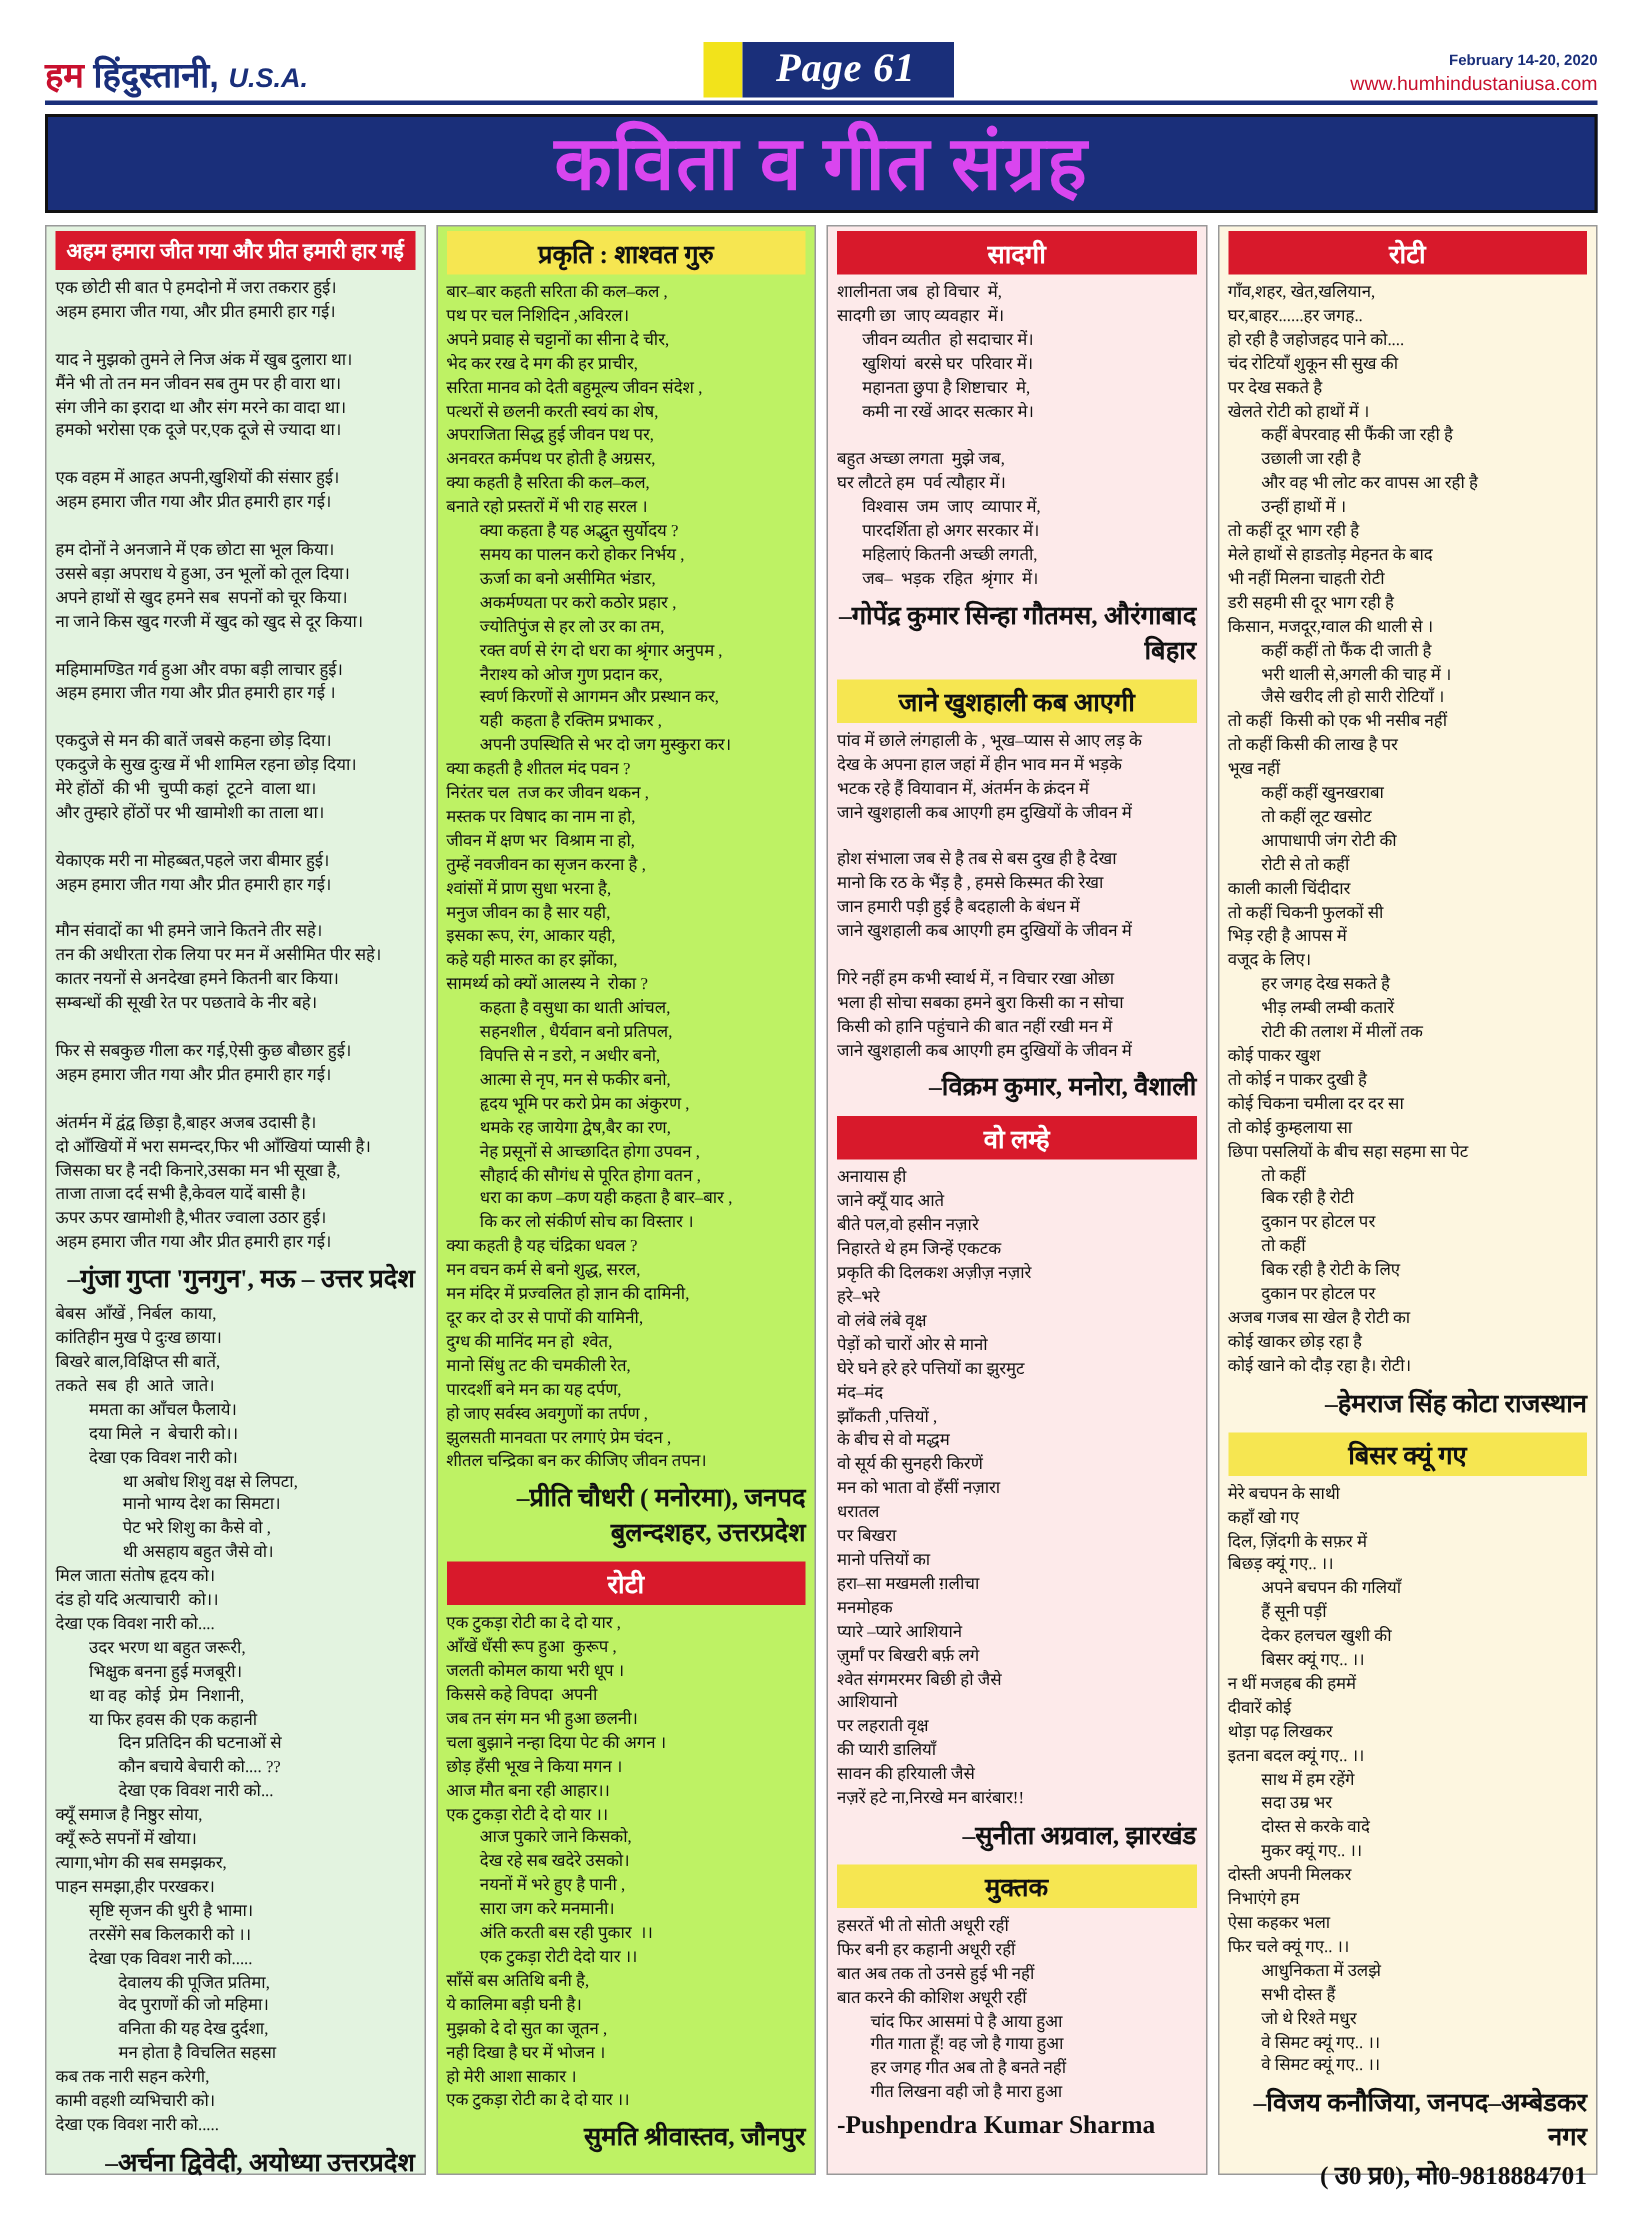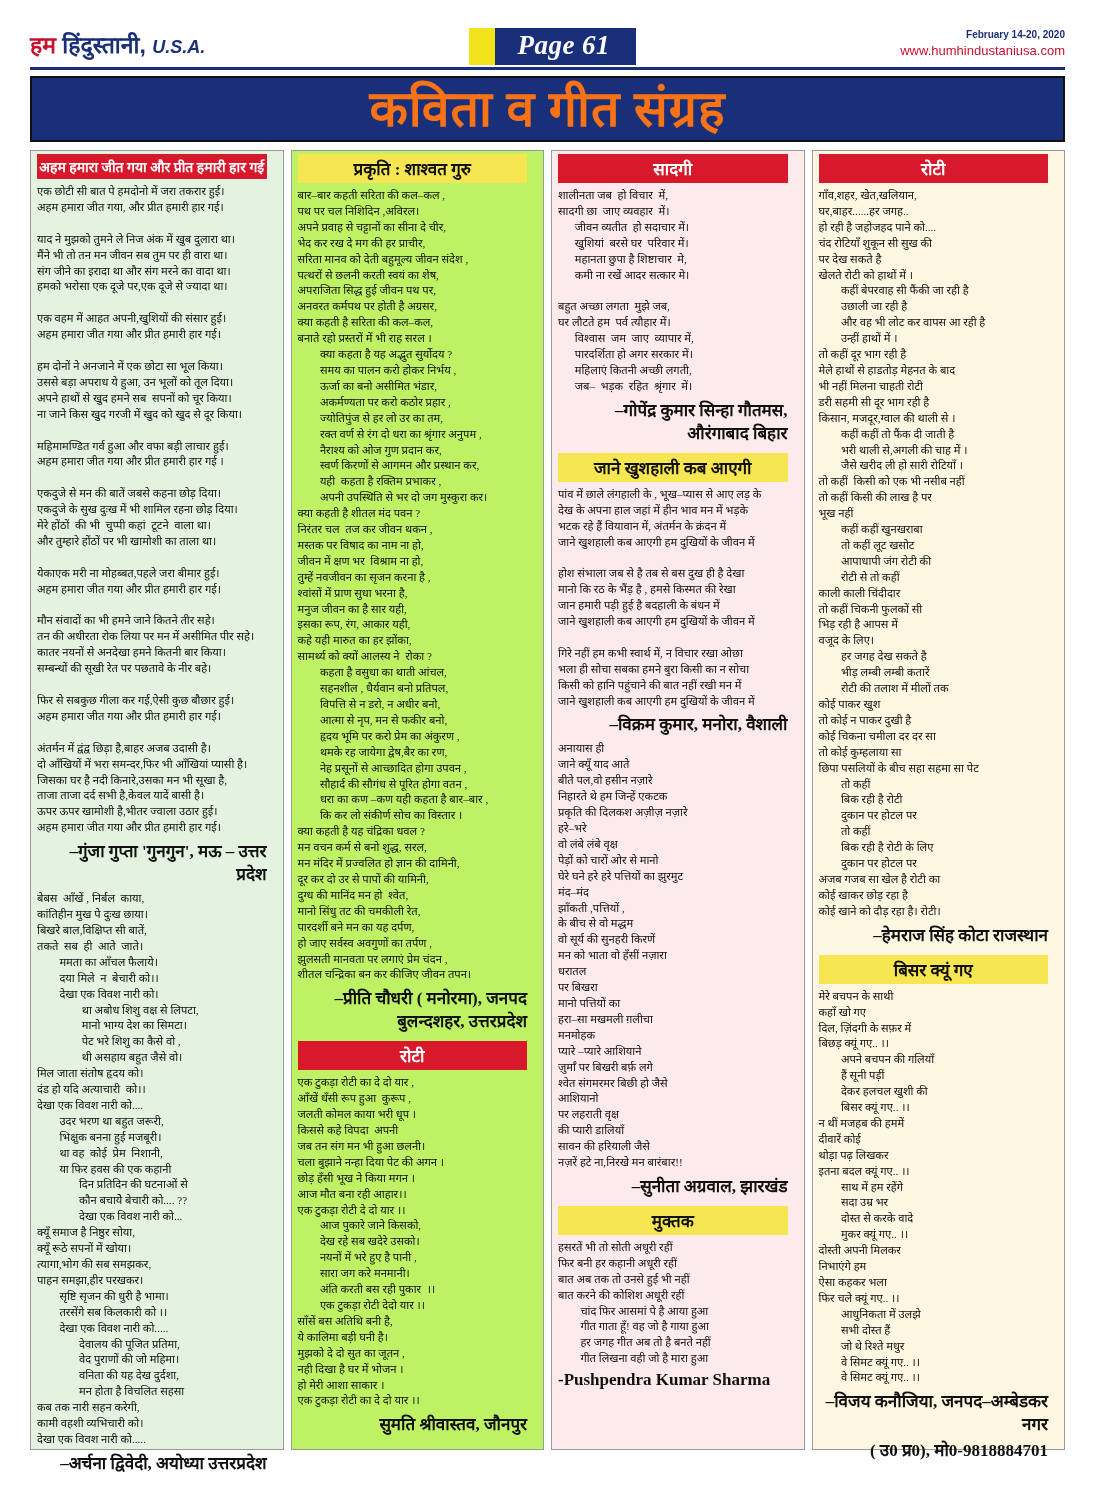--- a/index.html
+++ b/index.html
@@ -12,24 +12,24 @@
   }
   .page {
     position:relative;
     width:1095px; height:1489px;
     padding:28px 30px 10px 30px;
     background:#fff;
   }
 
   
   .masthead {
-    display:flex; align-items:flex-start; justify-content:space-between;
+    display:flex; align-items:flex-end; justify-content:space-between;
     height:42px;
     border-bottom:3px solid #1a2f7a;
-    padding-bottom:14px;
+    padding-bottom:2px;
   }
   .brand { font-size:23px; font-weight:bold; white-space:nowrap; }
   .brand .b1 { color:#c8102e; }
   .brand .b2 { color:#1a2f7a; }
   .brand .b3 { color:#1a2f7a; font-style:italic; font-size:18px; }
 
   .pagebox-wrap { display:flex; align-items:stretch; }
   .pagebox-yellow { width:26px; background:#f2e31b; }
   .pagebox {
     background:#1a2f7a; color:#fff; font-style:italic; font-weight:bold;
@@ -42,40 +42,40 @@
 
   
   .banner {
     margin-top:6px;
     background:#1a2f7a;
     border:2px solid #111;
     height:66px;
     display:flex; align-items:center; justify-content:center;
   }
   .banner h1 {
-    margin:0; color:#f97316; font-size:50px; font-weight:bold;
+    margin:0; color:#d946ef; font-size:50px; font-weight:bold;
     letter-spacing:1px; line-height:1;
     font-family:"Liberation Serif", serif;
   }
 
   
   .cols {
     display:flex; gap:7px; margin-top:8px;
     height:1300px;
   }
   .col {
     flex:1 1 0; border:1px solid #999; padding:0;
     display:flex; flex-direction:column;
   }
   .col.c1 { background:#e3f3e0; }
   .col.c2 { background:#bef264; }
   .col.c3 { background:#fdeaea; }
   .col.c4 { background:#fdf6e0; }
 
-  .sect { padding:0 16px 6px 6px; }
+  .sect { padding:0 6px 6px 6px; }
 
   .hdr {
     display:block; text-align:center; font-weight:bold;
     font-size:17px; padding:3px 2px; margin:3px 0 5px 0;
     font-family:"Liberation Serif", serif;
   }
   .hdr.red { background:#d8192b; color:#fff; }
   .hdr.yellow { background:#f6e651; color:#111; }
   .hdr.small { font-size:14px; }
 
@@ -313,20 +313,21 @@
 जान हमारी पड़ी हुई है बदहाली के बंधन में
 जाने खुशहाली कब आएगी हम दुखियों के जीवन में
 
 गिरे नहीं हम कभी स्वार्थ में, न विचार रखा ओछा
 भला ही सोचा सबका हमने बुरा किसी का न सोचा
 किसी को हानि पहुंचाने की बात नहीं रखी मन में
 जाने खुशहाली कब आएगी हम दुखियों के जीवन में</div>
           <div class="byline">–विक्रम कुमार, मनोरा, वैशाली</div>
         </div>
         <div class="sect">
+          <div class="hdr red">वो लम्हे</div>
           <div class="poem">अनायास ही
 जाने क्यूँ याद आते
 बीते पल,वो हसीन नज़ारे
 निहारते थे हम जिन्हें एकटक
 प्रकृति की दिलकश अज़ीज़ नज़ारे
 हरे–भरे
 वो लंबे लंबे वृक्ष
 पेड़ों को चारों ओर से मानो
 घेरे घने हरे हरे पत्तियों का झुरमुट
 मंद–मंद

